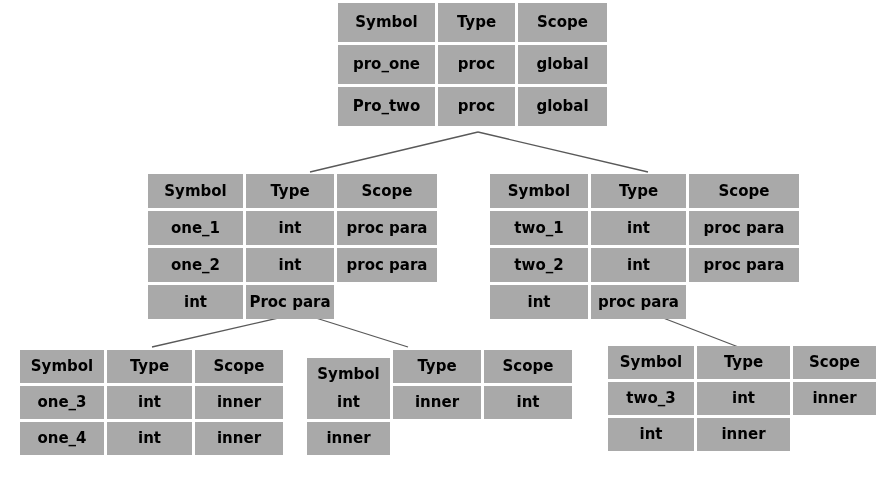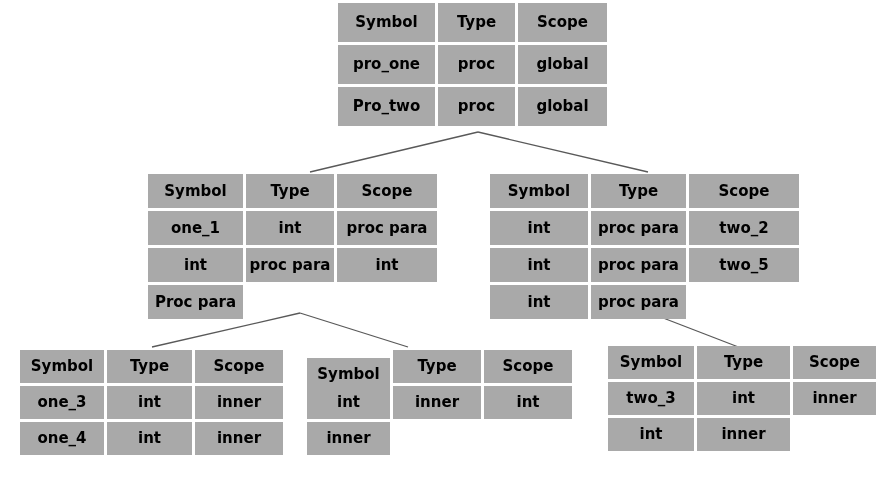--- a/index.html
+++ b/index.html
@@ -128,40 +128,41 @@
 
   <div class="sym-table" id="table-one">
     <div class="cell header">Symbol</div>
     <div class="cell header">Type</div>
     <div class="cell header">Scope</div>
 
     <div class="cell body">one_1</div>
     <div class="cell body">int</div>
     <div class="cell body">proc para</div>
 
+    <div class="cell body">one_2</div>
     <div class="cell body">int</div>
     <div class="cell body">proc para</div>
 
     <div class="cell body">int</div>
     <div class="cell body">Proc para</div>
   </div>
 
   <div class="sym-table" id="table-two">
     <div class="cell header">Symbol</div>
     <div class="cell header">Type</div>
     <div class="cell header">Scope</div>
 
+    <div class="cell body">two_1</div>
     <div class="cell body">int</div>
     <div class="cell body">proc para</div>
 
     <div class="cell body">two_2</div>
     <div class="cell body">int</div>
     <div class="cell body">proc para</div>
 
-    <div class="cell body">two_5</div>
     <div class="cell body">int</div>
     <div class="cell body">proc para</div>
   </div>
 
   <div class="sym-table" id="table-one-a">
     <div class="cell header">Symbol</div>
     <div class="cell header">Type</div>
     <div class="cell header">Scope</div>
 
     <div class="cell body">one_3</div>

